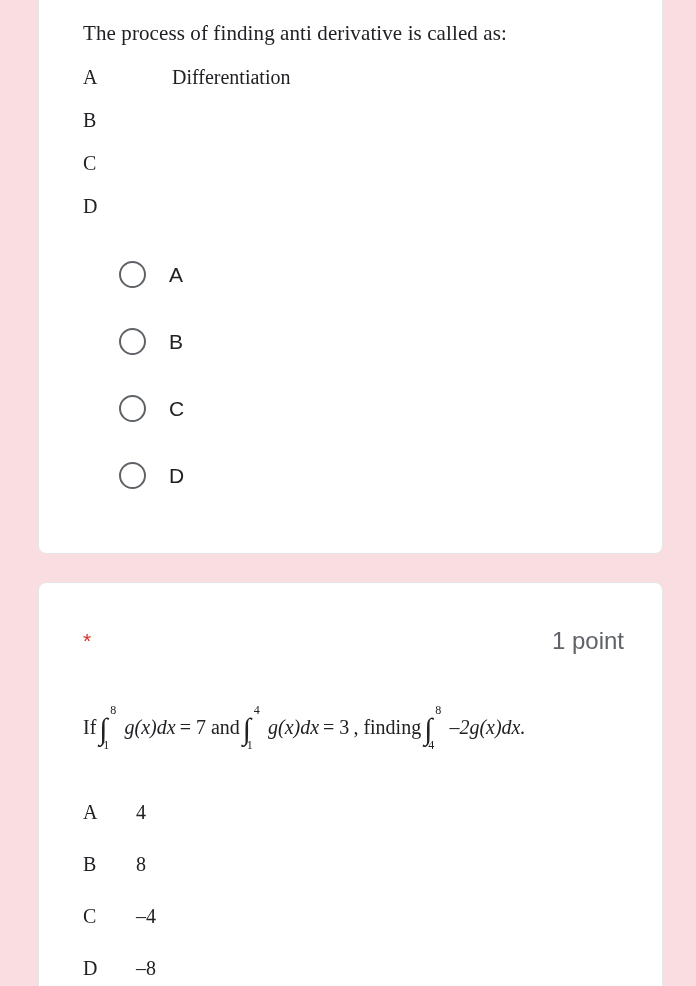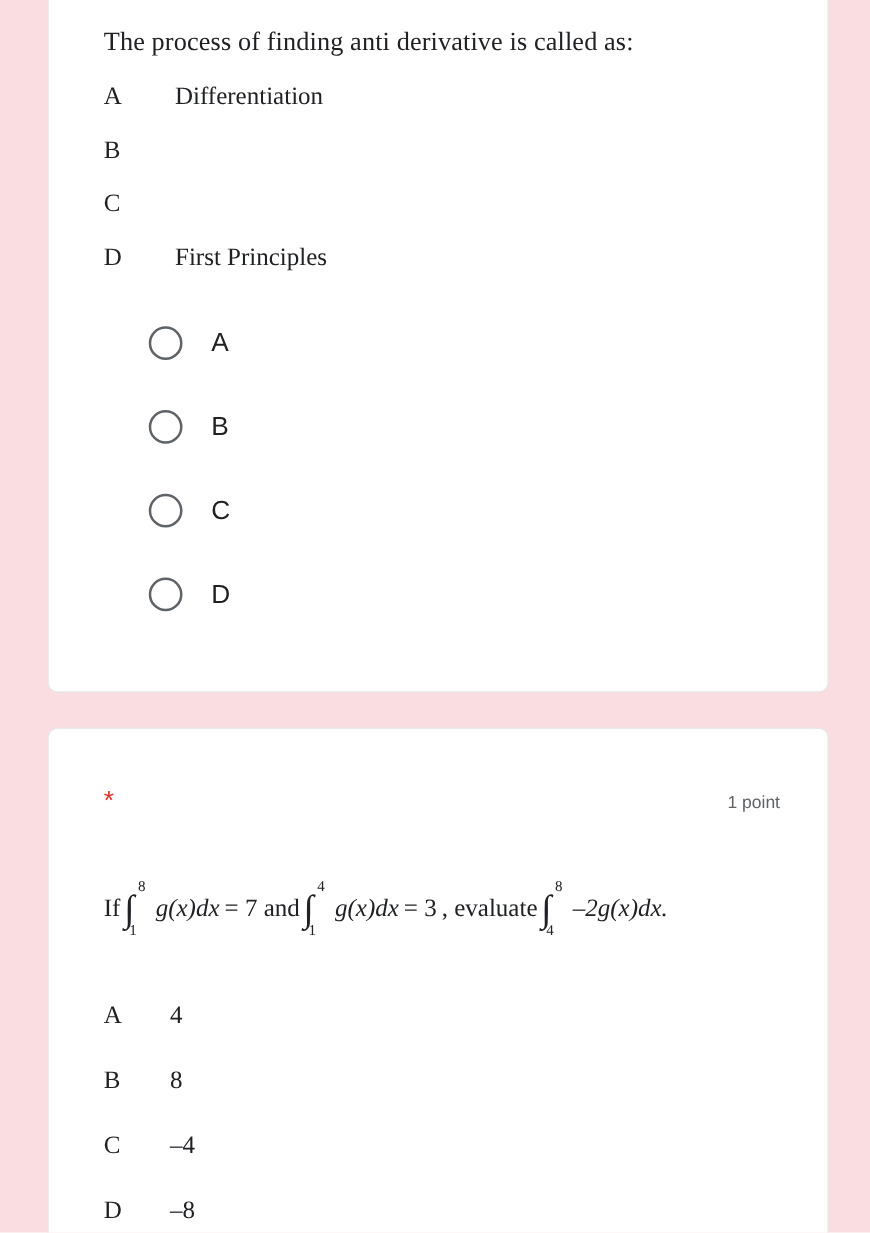--- a/index.html
+++ b/index.html
@@ -64,20 +64,21 @@
     font-family: "Liberation Serif", serif;
     font-size: 20px;
     color: #202124;
   }
   .opt-letter {
     width: 57px;
     flex: 0 0 57px;
   }
   .opt-text {
     flex: 1 1 auto;
+    margin-left: 32px;
   }
 
   .radio-list {
     position: absolute;
     left: 40px;
     top: 250px;
   }
   .radio-row {
     display: flex;
     align-items: center;
@@ -113,21 +114,21 @@
     color: #d93025;
     font-size: 21px;
     font-family: "Liberation Sans", sans-serif;
     line-height: 20px;
   }
   .points-label {
     position: absolute;
     right: 0;
     top: 0;
     color: #5f6368;
-    font-size: 14px;
+    font-size: 24px;
     font-family: "Liberation Sans", sans-serif;
     line-height: 20px;
   }
 
   .math-line {
     position: absolute;
     left: 44px;
     top: 133px;
     font-family: "Liberation Serif", serif;
     font-size: 20px;
@@ -201,21 +202,20 @@
         <span class="opt-text">Differentiation</span>
       </div>
       <div class="opt-row">
         <span class="opt-letter">B</span>
       </div>
       <div class="opt-row">
         <span class="opt-letter">C</span>
       </div>
       <div class="opt-row">
         <span class="opt-letter">D</span>
-        <span class="opt-text">First Principles</span>
       </div>
     </div>
 
     <div class="radio-list">
       <div class="radio-row">
         <span class="radio-circle"></span>
         <span class="radio-label">A</span>
       </div>
       <div class="radio-row">
         <span class="radio-circle"></span>
@@ -236,21 +236,21 @@
   <div class="card card-q2">
 
     <div class="q2-head">
       <span class="required-star">*</span>
       <span class="points-label">1 point</span>
     </div>
 
     <div class="math-line">
       <span class="upright">If</span><span class="intg"><span class="intg-sign">∫</span><span class="intg-hi">8</span><span class="intg-lo">1</span></span><span class="math">g(x)dx</span><span class="upright" style="margin-left:4px">= 7</span>
       <span class="upright">and</span><span class="intg"><span class="intg-sign">∫</span><span class="intg-hi">4</span><span class="intg-lo">1</span></span><span class="math">g(x)dx</span><span class="upright" style="margin-left:4px">= 3</span><span class="upright" style="margin-left:4px">,</span>
-      <span class="upright">evaluate</span><span class="intg"><span class="intg-sign">∫</span><span class="intg-hi">8</span><span class="intg-lo">4</span></span><span class="math">–2g(x)dx.</span>
+      <span class="upright">finding</span><span class="intg"><span class="intg-sign">∫</span><span class="intg-hi">8</span><span class="intg-lo">4</span></span><span class="math">–2g(x)dx.</span>
     </div>
 
     <div class="q2-opts">
       <div class="q2-row">
         <span class="q2-letter">A</span>
         <span>4</span>
       </div>
       <div class="q2-row">
         <span class="q2-letter">B</span>
         <span>8</span>

